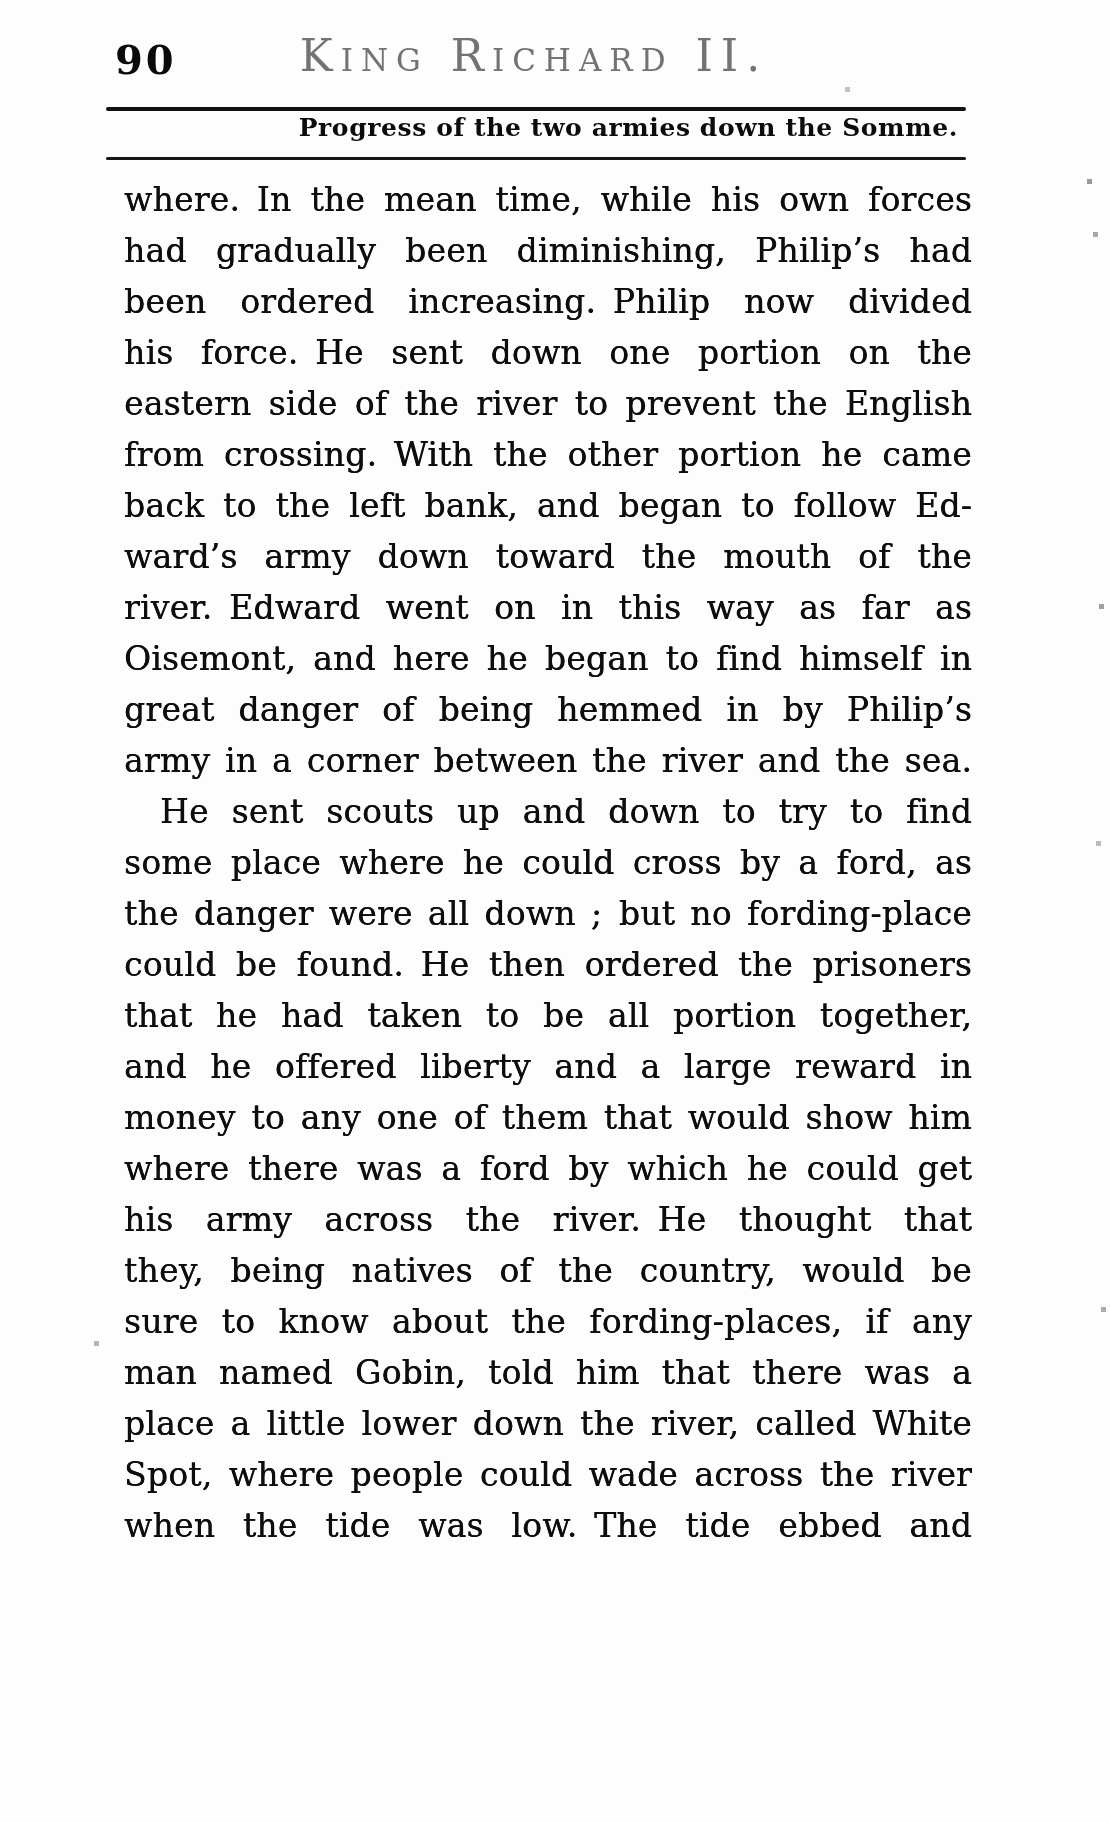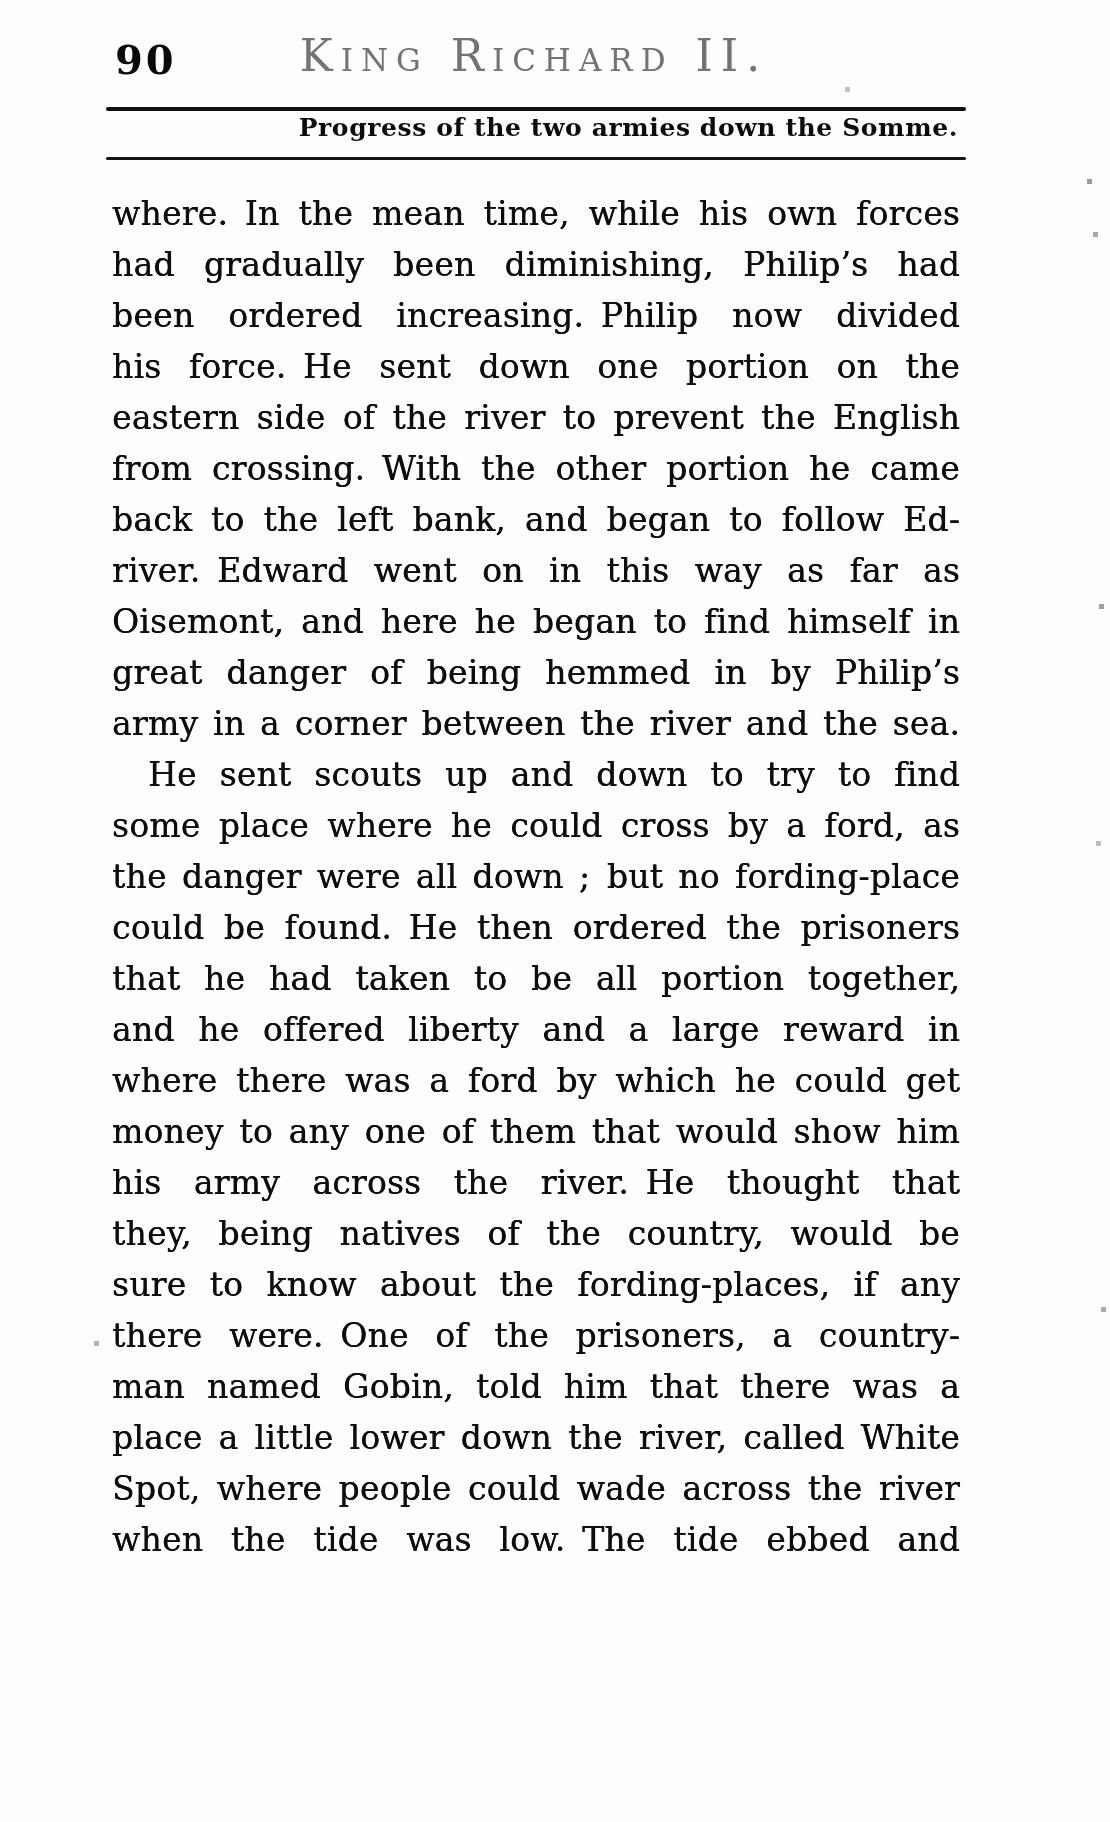--- a/index.html
+++ b/index.html
@@ -63,28 +63,27 @@
     position: absolute;
     left: 106px;
     top: 157px;
     width: 860px;
     height: 3px;
     background: #151515;
     border-radius: 1.5px;
   }
   .body-text {
     position: absolute;
-    left: 112px;
+    left: 124px;
     top: 174px;
     width: 848px;
     font-size: 33px;
     line-height: 51px;
     letter-spacing: 0.2px;
     text-shadow: 0.35px 0 0 currentColor;
-    margin-top: 14px;
   }
   .para { margin: 0; }
   .line {
     text-align: justify;
     text-align-last: justify;
     height: 51px;
     overflow: visible;
   }
   .para.indented .line:first-child {
     text-indent: 36px;
@@ -124,39 +123,39 @@
   <div class="body-text">
 
     <div class="para">
       <div class="line">where. In the mean time, while his own forces</div>
       <div class="line">had gradually been diminishing, Philip’s had</div>
       <div class="line">been ordered increasing. Philip now divided</div>
       <div class="line">his force. He sent down one portion on the</div>
       <div class="line">eastern side of the river to prevent the English</div>
       <div class="line">from crossing. With the other portion he came</div>
       <div class="line">back to the left bank, and began to follow Ed-</div>
+      <div class="line">ward’s army down toward the mouth of the</div>
       <div class="line">river. Edward went on in this way as far as</div>
       <div class="line">Oisemont, and here he began to find himself in</div>
       <div class="line">great danger of being hemmed in by Philip’s</div>
       <div class="line">army in a corner between the river and the sea.</div>
     </div>
 
     <div class="para indented">
       <div class="line">He sent scouts up and down to try to find</div>
       <div class="line">some place where he could cross by a ford, as</div>
       <div class="line">the danger were all down ; but no fording-place</div>
       <div class="line">could be found. He then ordered the prisoners</div>
       <div class="line">that he had taken to be all portion together,</div>
       <div class="line">and he offered liberty and a large reward in</div>
+      <div class="line">money to any one of them that would show him</div>
       <div class="line">where there was a ford by which he could get</div>
-      <div class="line">money to any one of them that would show him</div>
       <div class="line">his army across the river. He thought that</div>
       <div class="line">they, being natives of the country, would be</div>
       <div class="line">sure to know about the fording-places, if any</div>
-      <div class="line">there were. One of the prisoners, a country-</div>
       <div class="line">man named Gobin, told him that there was a</div>
       <div class="line">place a little lower down the river, called White</div>
       <div class="line">Spot, where people could wade across the river</div>
       <div class="line">when the tide was low. The tide ebbed and</div>
     </div>
 
   </div>
 
   <div class="speckles"></div>
 

